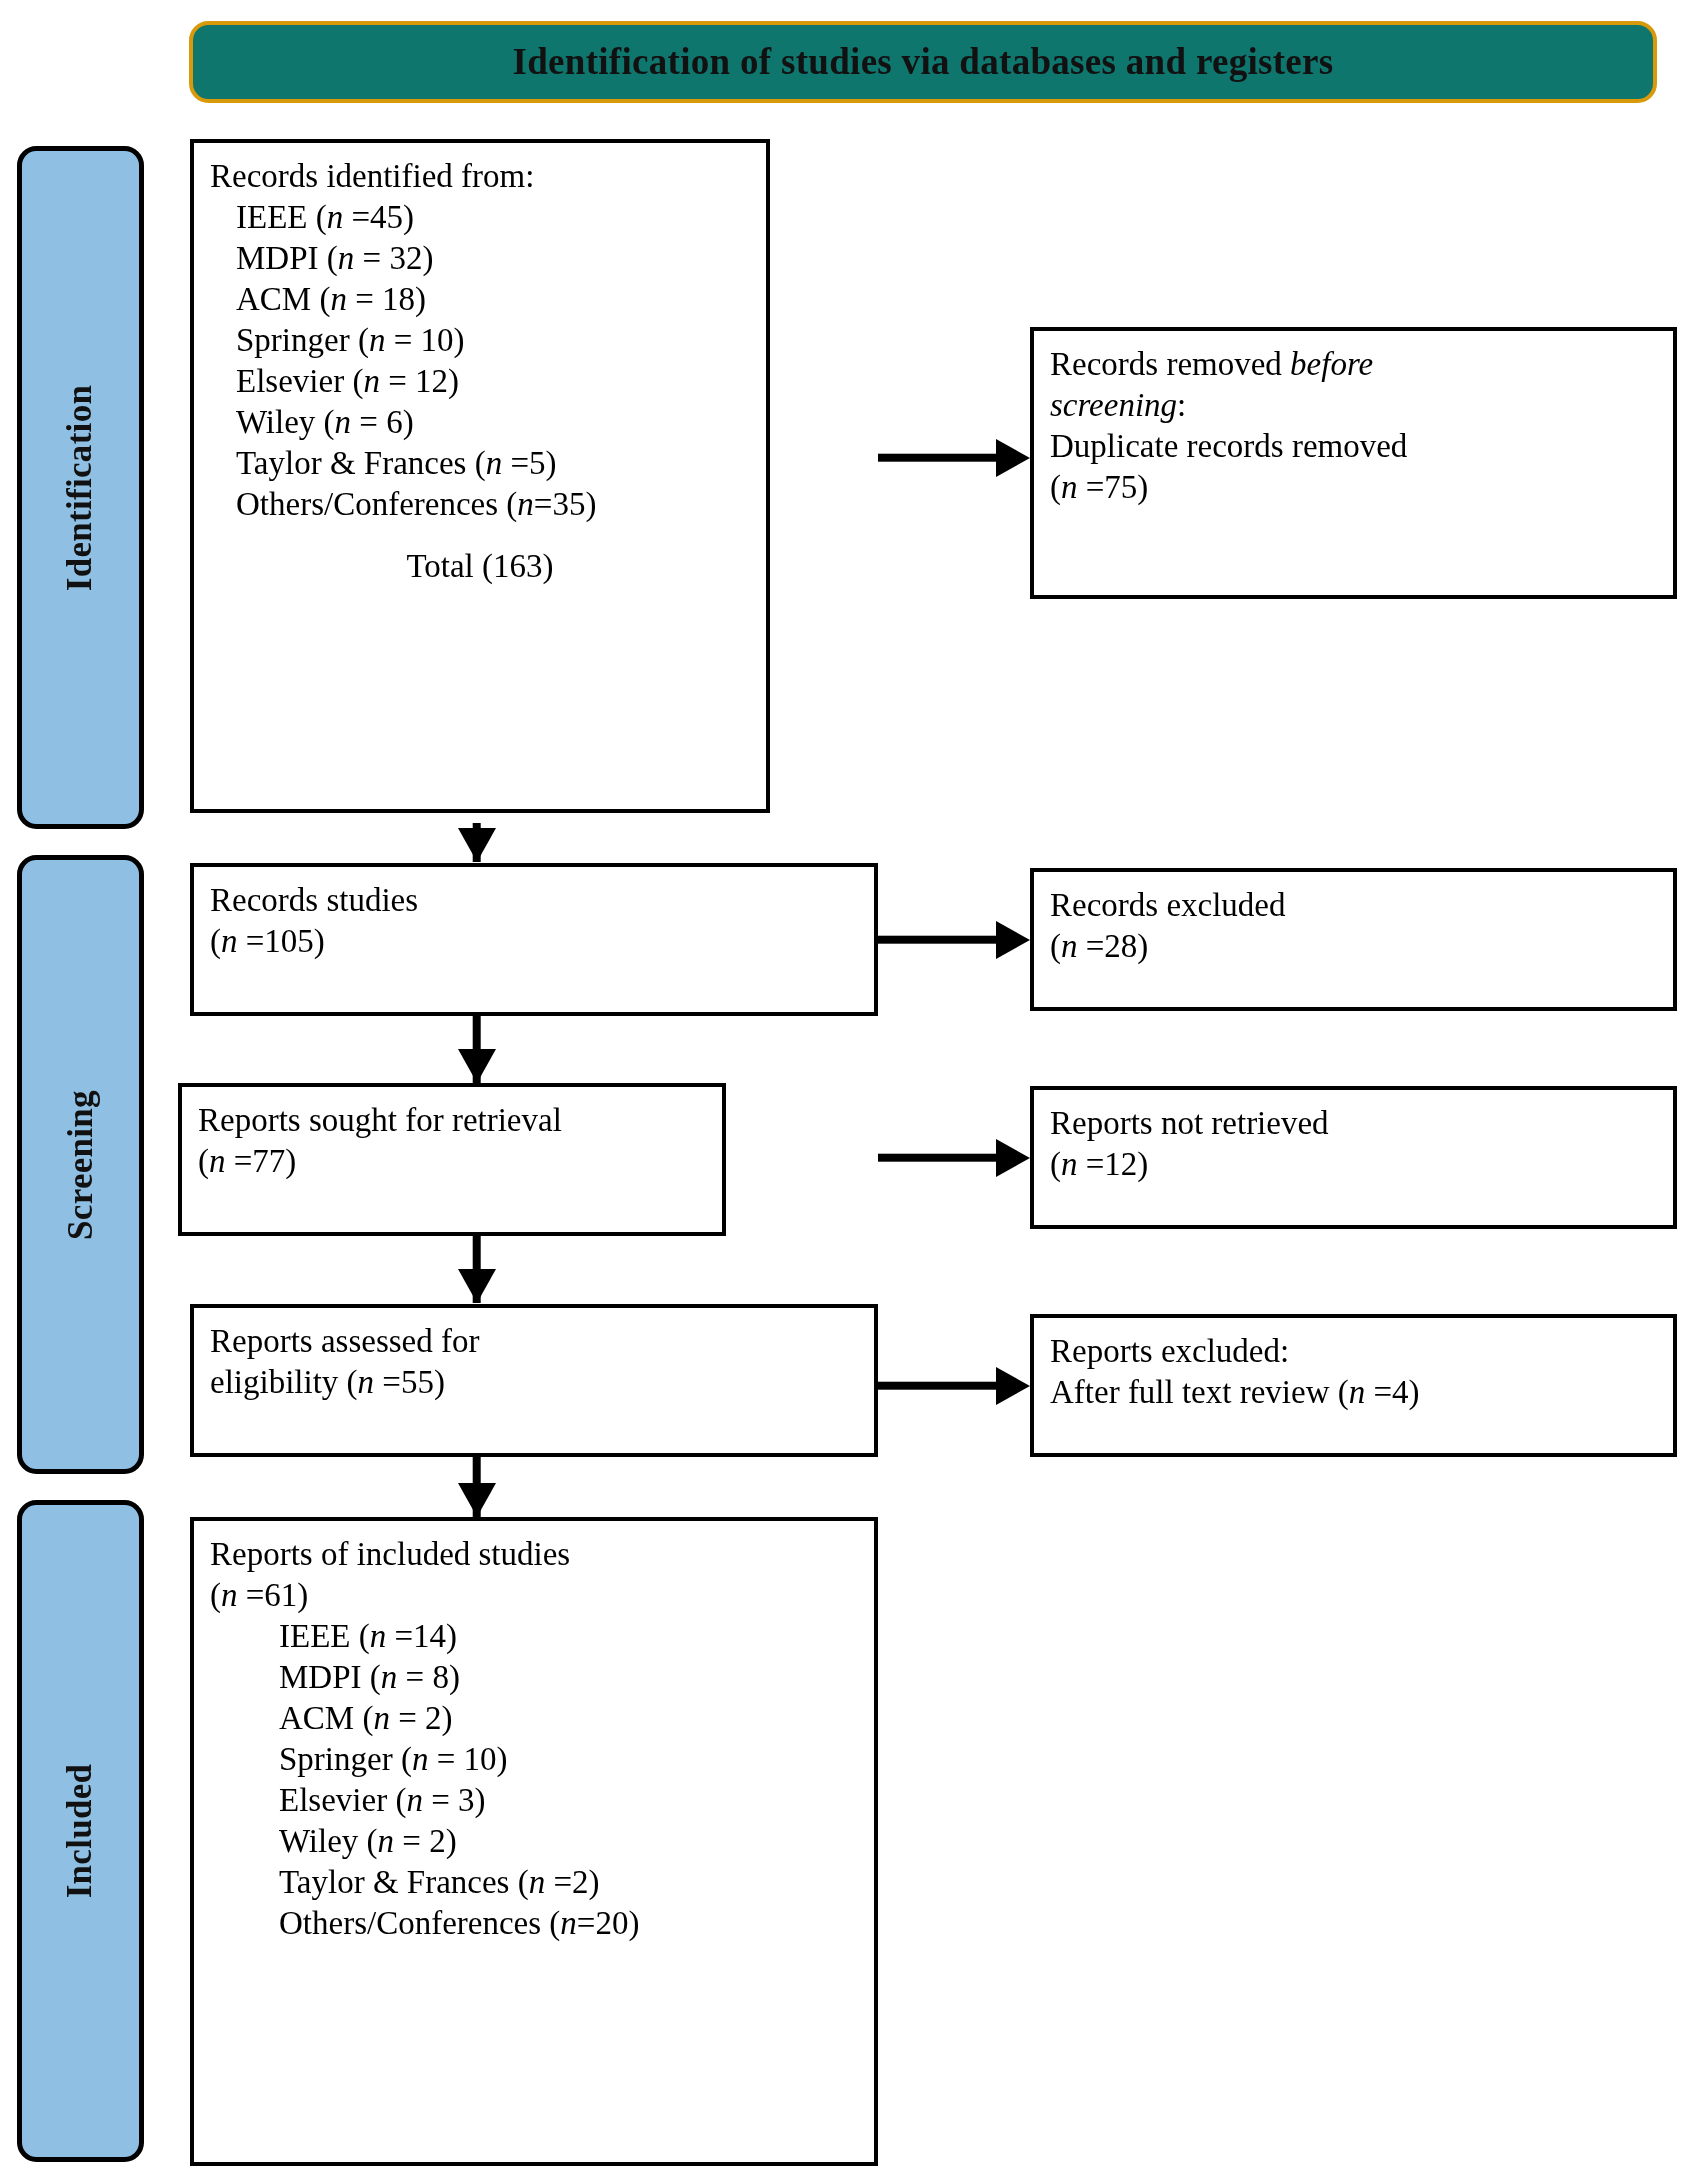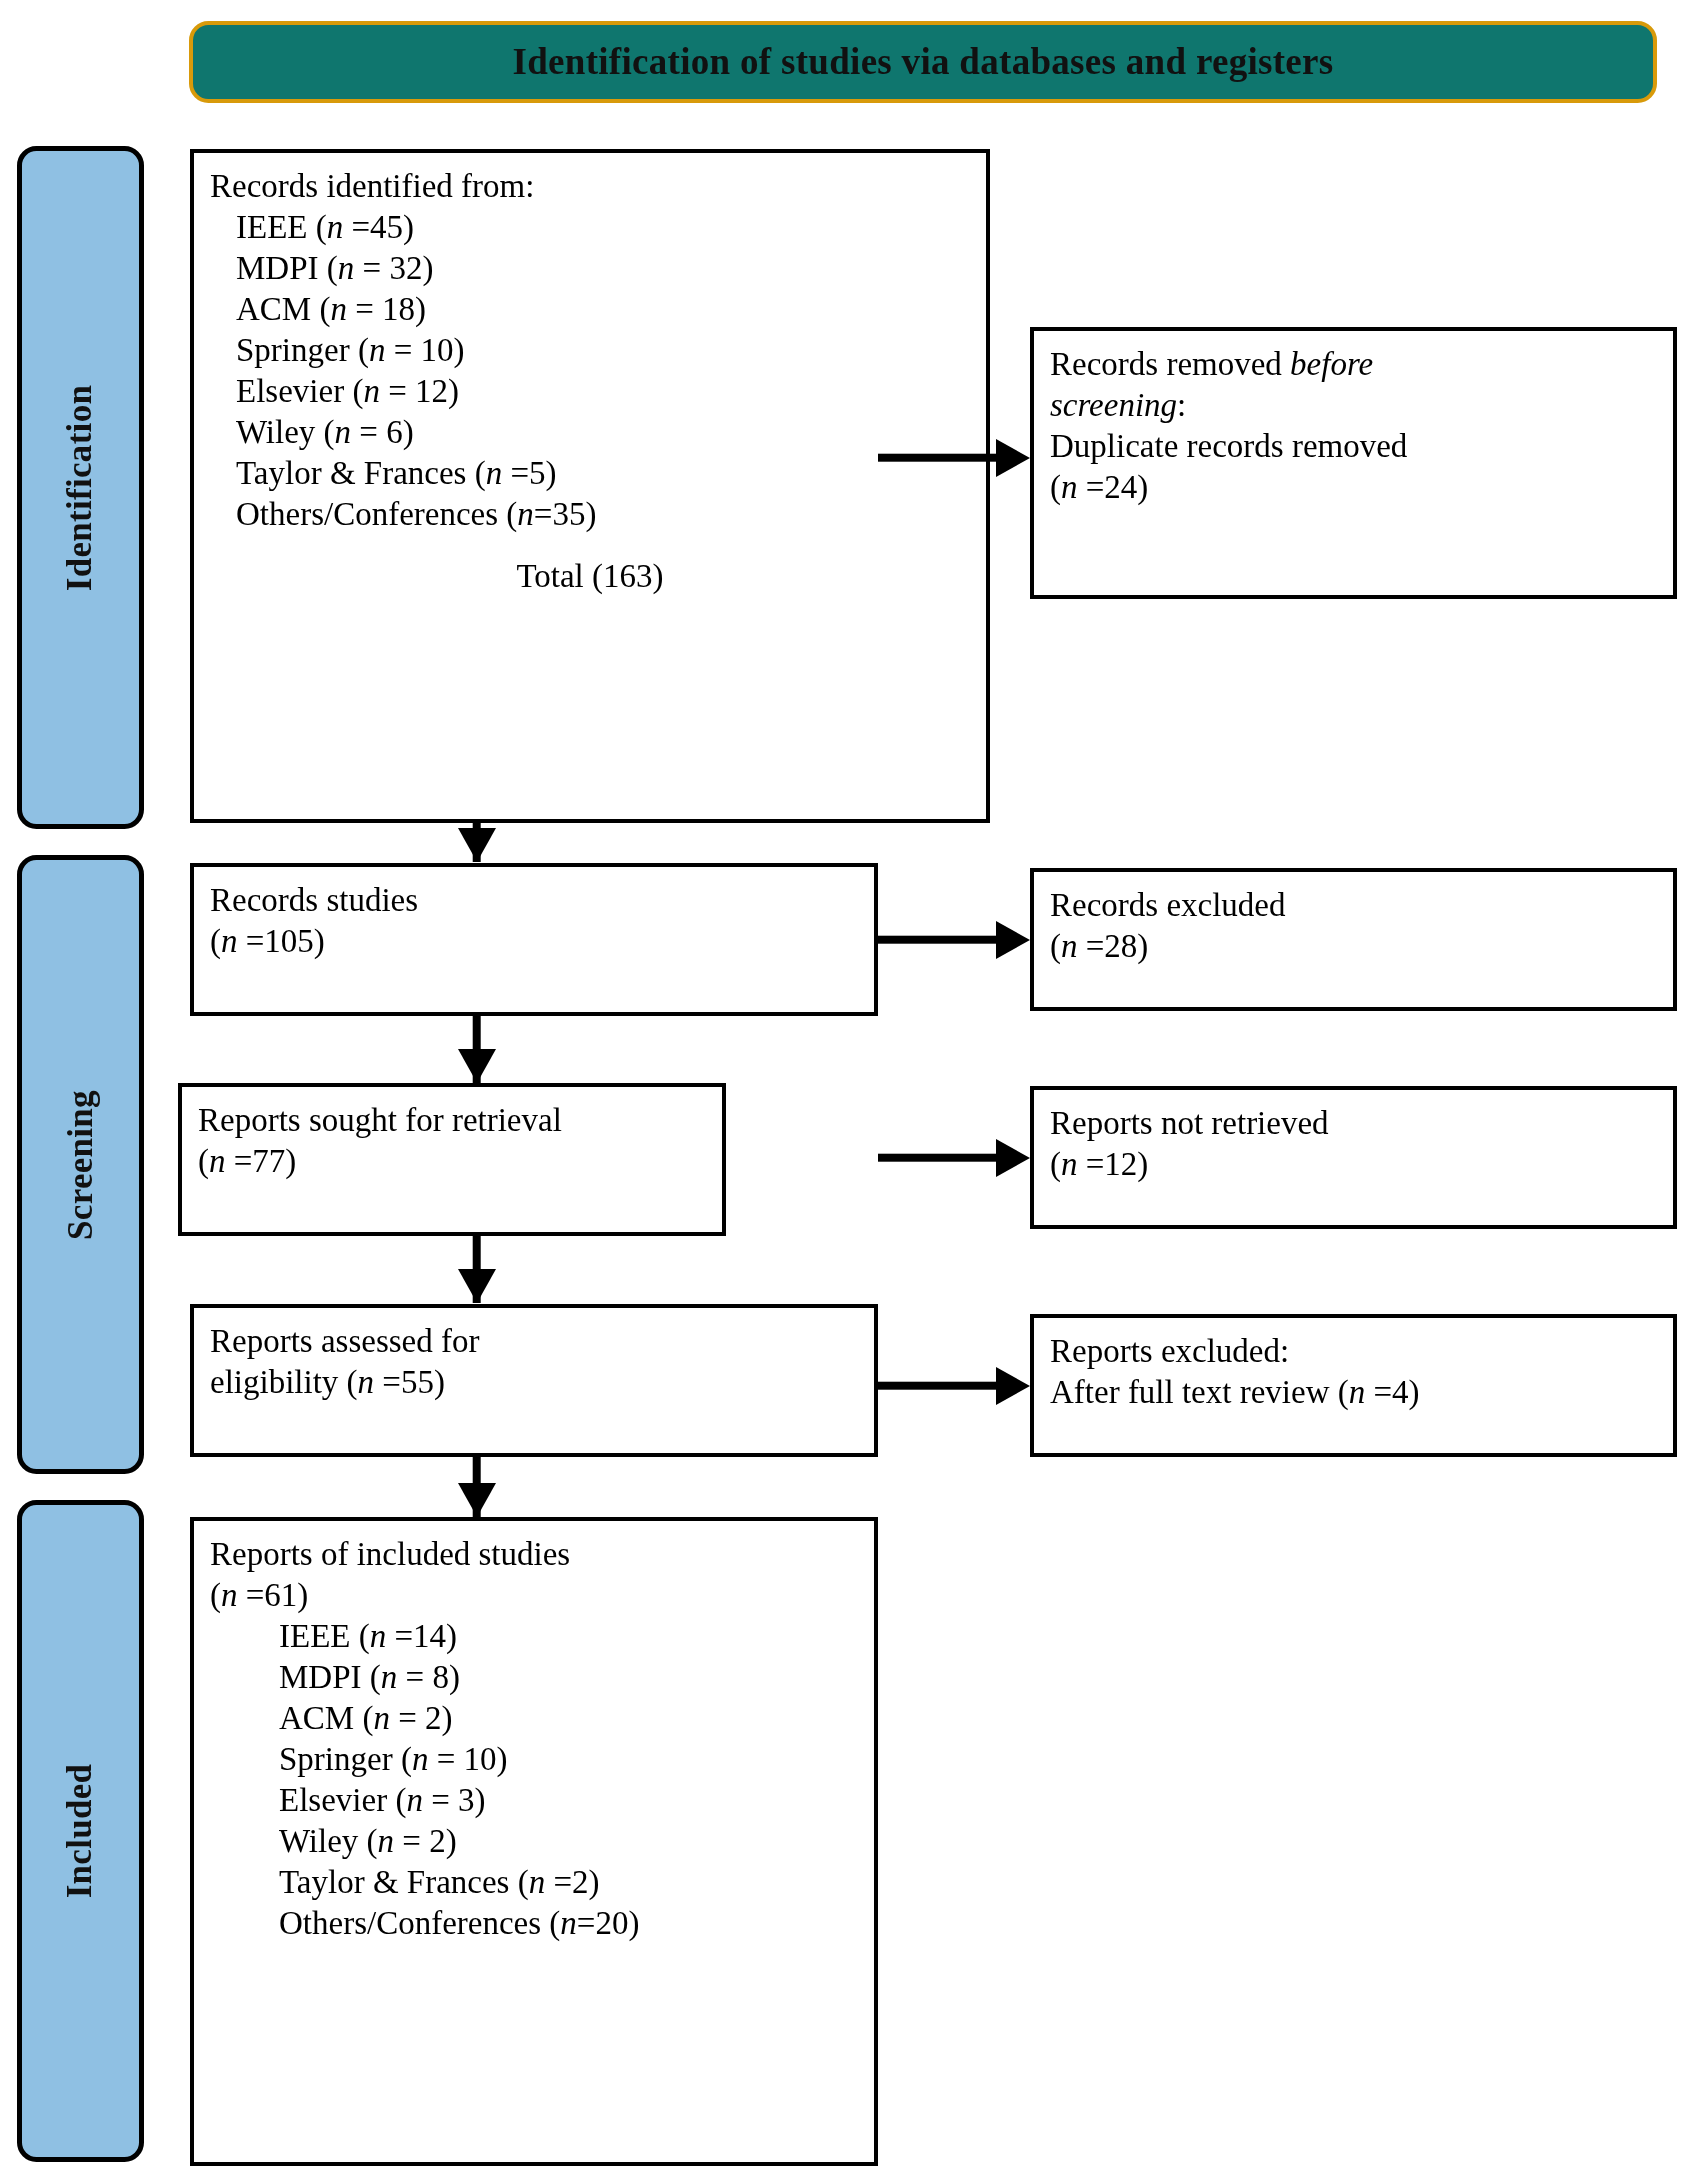--- a/index.html
+++ b/index.html
@@ -38,21 +38,21 @@
   .flow-box .line{
     font-size:33px;line-height:1.245;white-space:nowrap;color:#000;
   }
   .flow-box .line.indent1{padding-left:26px;}
   .flow-box .line.indent2{padding-left:69px;}
   .flow-box .line.center{text-align:center;padding-left:0;}
   .flow-box .line.spacer{height:20.6px;}
   .it{font-style:italic;}
 
   
-  #box-identified   {left:190px; top:149px;  width:800px; height:674px;}
+  #box-identified   {left:190px; top:139px;  width:580px; height:674px;}
   #box-screened     {left:190px; top:863px; width:688px; height:153px;}
   #box-sought       {left:178px; top:1083px; width:548px; height:153px;}
   #box-assessed     {left:190px; top:1304px; width:688px; height:153px;}
   #box-included     {left:190px; top:1517px; width:688px; height:649px;}
 
   
   #box-removed      {left:1030px; top:327px;  width:647px; height:272px;}
   #box-excluded-rec {left:1030px; top:868px; width:647px; height:143px;}
   #box-not-retrieved{left:1030px; top:1086px; width:647px; height:143px;}
   #box-excluded-rep {left:1030px; top:1314px; width:647px; height:143px;}
@@ -114,21 +114,21 @@
   <div class="line indent1"><span>Taylor &amp; Frances</span> <span class="it-n">(<span class="it">n</span> =5)</span></div>
   <div class="line indent1"><span>Others/Conferences</span> <span class="it-n">(<span class="it">n</span>=35)</span></div>
   <div class="line spacer"></div>
   <div class="line center">Total (163)</div>
 </div>
 
 <div class="flow-box" id="box-removed">
   <div class="line"><span>Records removed </span><span class="it">before</span></div>
   <div class="line"><span class="it">screening</span><span>:</span></div>
   <div class="line">Duplicate records removed</div>
-  <div class="line"><span>(</span><span class="it">n</span><span> =24)</span></div>
+  <div class="line"><span>(</span><span class="it">n</span><span> =75)</span></div>
 </div>
 
 <div class="flow-box" id="box-screened">
   <div class="line">Records studies</div>
   <div class="line"><span class="nval-screened">(<span class="it">n</span> =105)</span></div>
 </div>
 
 <div class="flow-box" id="box-excluded-rec">
   <div class="line">Records excluded</div>
   <div class="line"><span class="nval-excluded-recs">(<span class="it">n</span> =28)</span></div>

